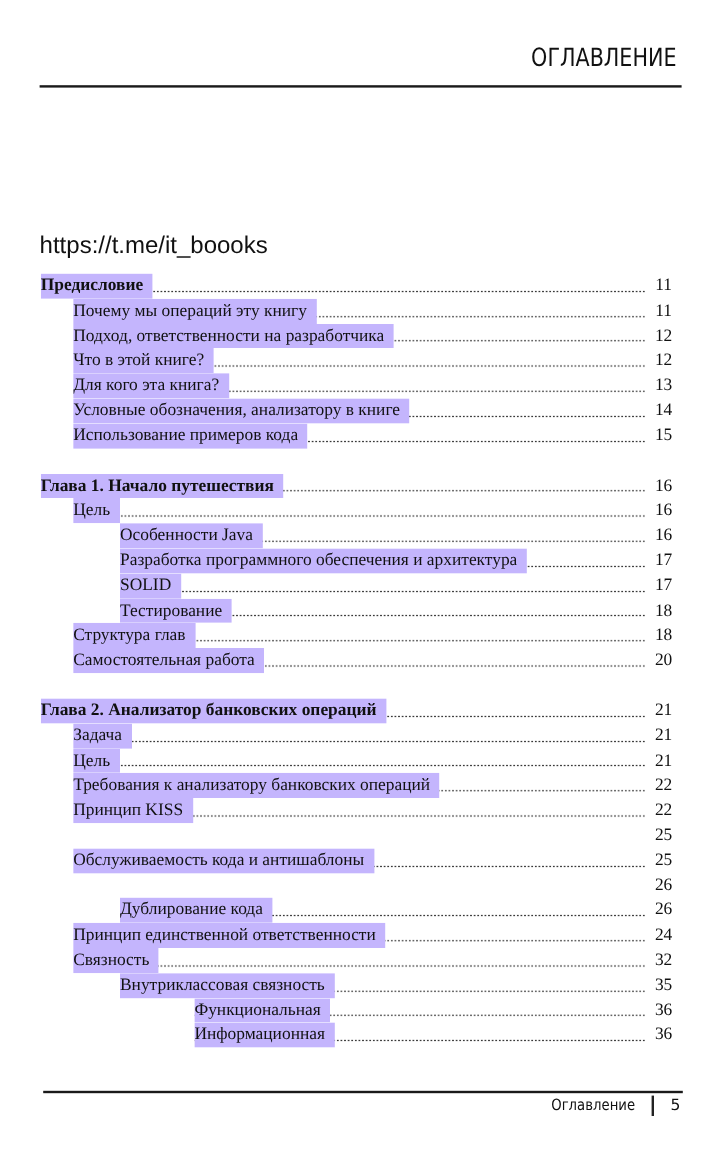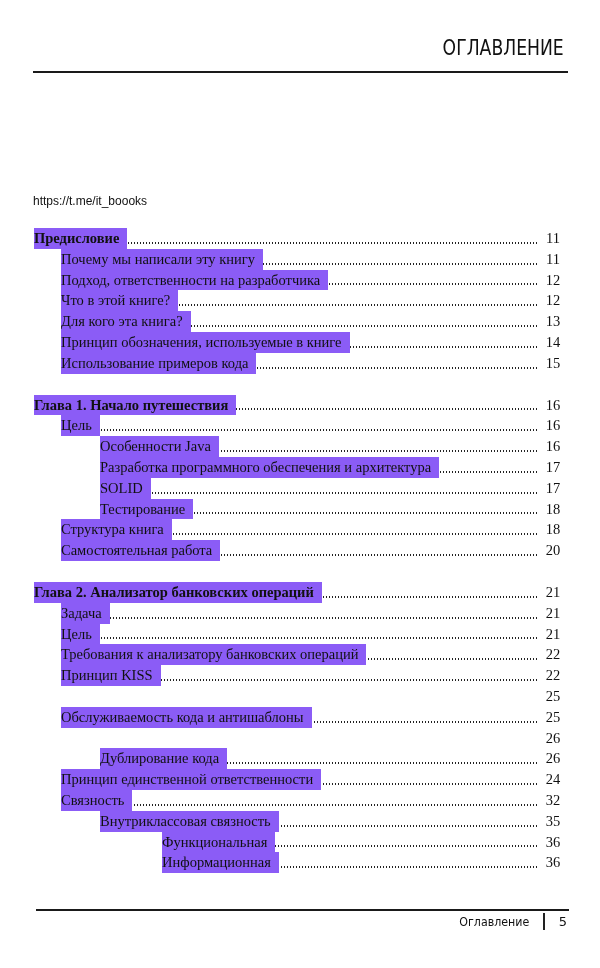--- a/index.html
+++ b/index.html
@@ -7,30 +7,30 @@
   .header-title {
     position: absolute; right: 36px; top: 36px;
     font-family: "DejaVu Sans", sans-serif; font-size: 21px; font-weight: normal;
     letter-spacing: 0px; transform: scaleX(0.82); transform-origin: right center; color: #111;
   }
   .rule { position: absolute; height: 1.5px; background: #1a1a1a; }
   .rule.top { left: 33px; width: 535px; top: 71px; }
   .rule.bottom { left: 36px; width: 533px; top: 909px; }
   .url {
     position: absolute; left: 33px; top: 194px;
-    font-family: "Liberation Sans", sans-serif; font-size: 12px; color: #111;
+    font-family: "Liberation Sans", sans-serif; font-size: 20px; color: #111;
   }
   .toc { position: absolute; left: 0; top: 228px; width: 600px; }
   .toc-section { margin-bottom: 21px; }
   .row {
     position: relative; height: 20.8px; line-height: 20.8px;
     font-family: "Liberation Serif", serif; font-size: 14.5px; white-space: nowrap;
   }
   .row .text-wrap { position: absolute; top: 0; right: 62px; display: flex; align-items: baseline; overflow: hidden; }
-  .row .title { background: #8b5cf6; padding-right: 8px; position: relative; z-index: 1; }
+  .row .title { background: #c4b5fd; padding-right: 8px; position: relative; z-index: 1; }
   .row .dots {
     position: absolute; left: 0; right: 0; bottom: 5px; height: 2px;
     background-image: radial-gradient(circle, #222 0.6px, transparent 0.8px);
     background-size: 3px 2px; background-repeat: repeat-x; background-position: right center;
   }
   .row .page {
     position: absolute; right: 35px; top: 0; width: 24px; text-align: center;
   }
   .lvl0 .text-wrap { left: 34px; }
   .lvl1 .text-wrap { left: 61px; }
@@ -58,21 +58,21 @@
       <div class="row lvl0">
         <div class="text-wrap">
           <span class="dots"></span>
           <span class="title"><span>Предисловие</span></span>
         </div>
         <span class="page">11</span>
       </div>
       <div class="row lvl1">
         <div class="text-wrap">
           <span class="dots"></span>
-          <span class="title"><span>Почему мы написали эту книгу</span></span>
+          <span class="title"><span>Почему мы операций эту книгу</span></span>
         </div>
         <span class="page">11</span>
       </div>
       <div class="row lvl1">
         <div class="text-wrap">
           <span class="dots"></span>
           <span class="title"><span>Подход, ответственности на разработчика</span></span>
         </div>
         <span class="page">12</span>
       </div>
@@ -86,21 +86,21 @@
       <div class="row lvl1">
         <div class="text-wrap">
           <span class="dots"></span>
           <span class="title"><span>Для кого эта книга?</span></span>
         </div>
         <span class="page">13</span>
       </div>
       <div class="row lvl1">
         <div class="text-wrap">
           <span class="dots"></span>
-          <span class="title"><span>Принцип обозначения, используемые в книге</span></span>
+          <span class="title"><span>Условные обозначения, анализатору в книге</span></span>
         </div>
         <span class="page">14</span>
       </div>
       <div class="row lvl1">
         <div class="text-wrap">
           <span class="dots"></span>
           <span class="title"><span>Использование примеров кода</span></span>
         </div>
         <span class="page">15</span>
       </div>
@@ -144,21 +144,21 @@
       <div class="row lvl2">
         <div class="text-wrap">
           <span class="dots"></span>
           <span class="title"><span>Тестирование</span></span>
         </div>
         <span class="page">18</span>
       </div>
       <div class="row lvl1">
         <div class="text-wrap">
           <span class="dots"></span>
-          <span class="title"><span>Структура книга</span></span>
+          <span class="title"><span>Структура глав</span></span>
         </div>
         <span class="page">18</span>
       </div>
       <div class="row lvl1">
         <div class="text-wrap">
           <span class="dots"></span>
           <span class="title"><span>Самостоятельная работа</span></span>
         </div>
         <span class="page">20</span>
       </div>

